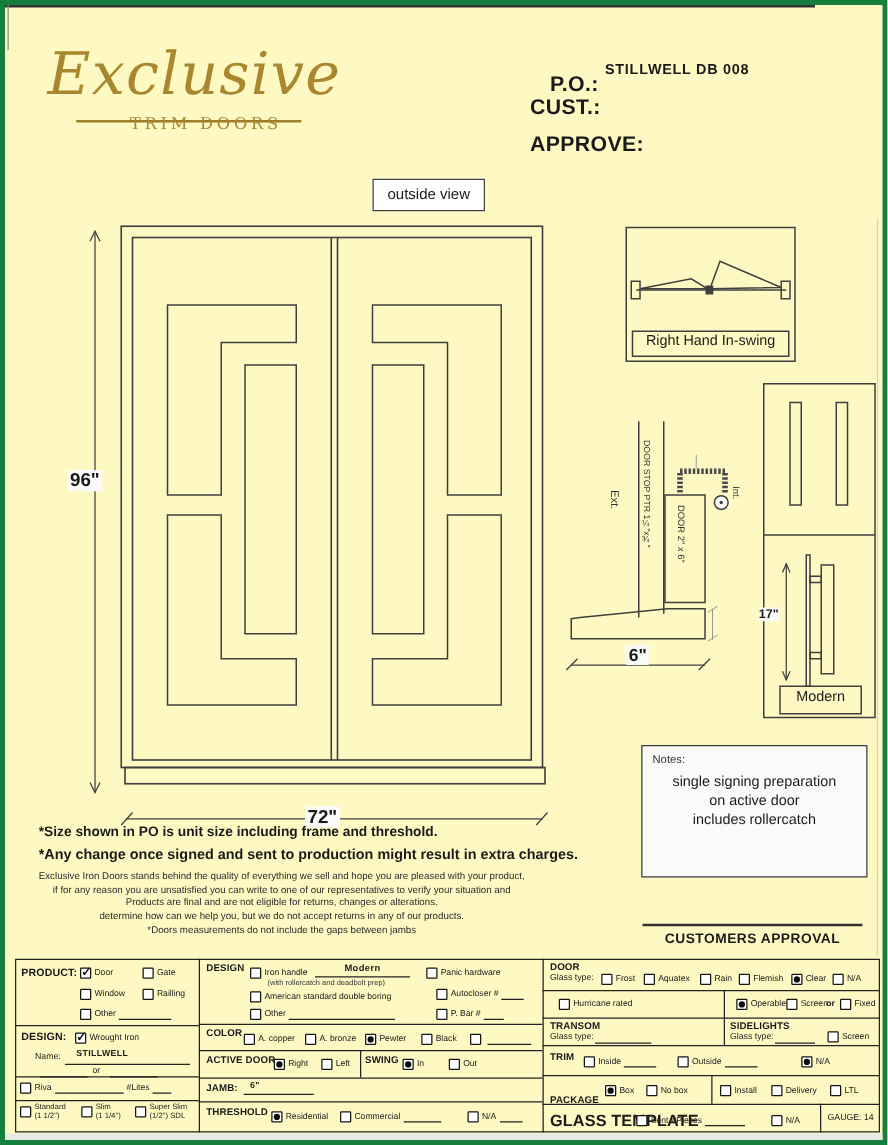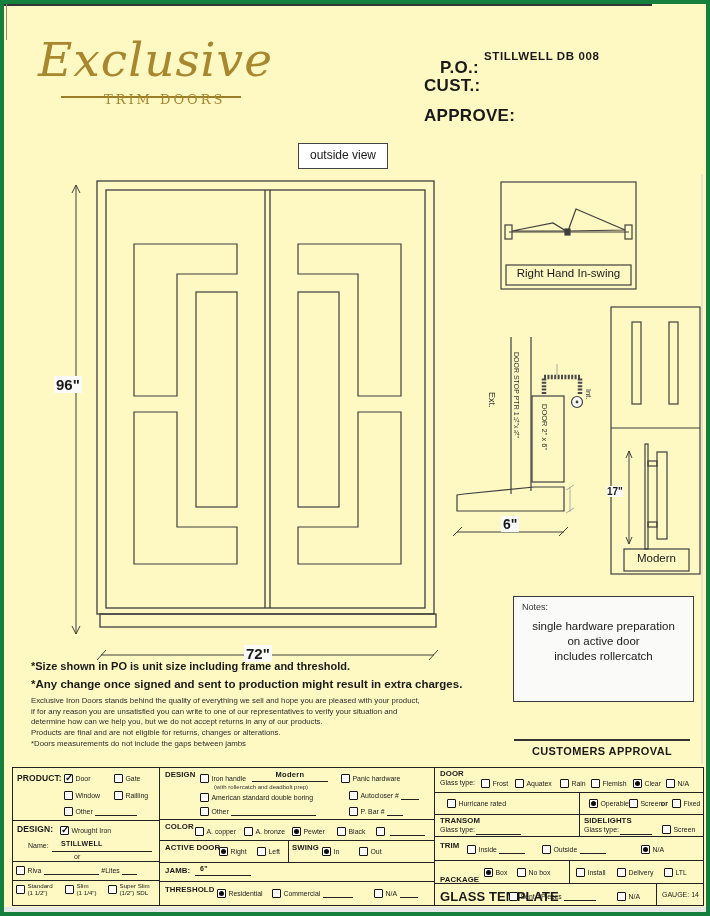--- a/index.html
+++ b/index.html
@@ -13,21 +13,21 @@
   .po-lbl{font-size:17px;font-weight:700;letter-spacing:.3px;}
   .po-val{font-size:11.5px;font-weight:700;letter-spacing:.6px;}
   
   .boxlabel{border:1.2px solid #444;background:#fff;text-align:center;font-size:12px;line-height:22px;}
   .dim{font-weight:700;font-size:15px;background:#fafaf8;padding:0 2px;}
   .vtext{writing-mode:vertical-rl;white-space:nowrap;color:#333;}
   
   .notes-box{border:1.5px solid #3a3a3a;background:#fafaf8;}
   
   .disc-bold{font-size:11px;font-weight:700;white-space:nowrap;}
-  .disc-small{font-size:7.8px;line-height:10.7px;color:#2c2c2c;white-space:nowrap;}
+  .disc-small{font-size:7.8px;line-height:10.7px;color:#2c2c2c;white-space:nowrap;text-align:center;}
   
   .flbl{position:absolute;font-size:7.8px;font-weight:700;white-space:nowrap;letter-spacing:.1px;}
   .opt{position:absolute;display:flex;align-items:center;gap:2.5px;white-space:nowrap;height:11px;}
   .ol{font-size:6.9px;}
   .cb{width:9px;height:9px;border:1.1px solid #161616;background:#fff;flex:0 0 auto;position:relative;border-radius:1px;box-sizing:border-box;}
   .cb[data-state="checked"]::after{content:"\2713";position:absolute;top:-3px;left:0px;font-size:10px;font-weight:700;color:#111;}
   .cb[data-state="filled"]::after{content:"";position:absolute;left:1px;right:1px;top:1px;bottom:1px;background:#0c0c0c;border-radius:50%;}
   .bl{display:inline-block;height:8px;border-bottom:1px solid #222;}
   .hl{position:absolute;background:#222;height:1.2px;}
   .vl{position:absolute;background:#222;width:1.2px;}
@@ -134,36 +134,36 @@
   <div class="abs" style="left:603px;top:482px;font-size:10px;font-weight:700;background:#fafaf8;">17"</div>
   <div class="abs dim" style="left:497px;top:512px;font-size:14px;">6"</div>
   <div class="abs vtext" style="left:483px;top:388px;font-size:9px;">Ext.</div>
   <div class="abs vtext" style="left:580px;top:385px;font-size:7.5px;">Int.</div>
   <div class="abs vtext" style="left:509px;top:348px;font-size:7px;">DOOR STOP PTR 1¼"x¾"</div>
   <div class="abs vtext" style="left:536px;top:400px;font-size:7.5px;">DOOR 2" x 6"</div>
 
   <div class="abs notes-box" style="left:509px;top:592px;width:179px;height:104px;">
     <div class="abs" style="left:8px;top:5px;font-size:9px;color:#333;">Notes:</div>
     <div class="abs" style="left:0;top:22px;width:179px;text-align:center;font-size:11.5px;line-height:15px;">
-      <div>single hardware preparation</div>
+      <div>single signing preparation</div>
       <div>on active door</div>
       <div>includes rollercatch</div>
     </div>
   </div>
 
   <div class="abs" style="left:510px;top:735px;width:176px;height:1.5px;background:#333;"></div>
   <div class="abs" style="left:510px;top:741px;width:176px;text-align:center;font-size:11px;font-weight:600;letter-spacing:.4px;">CUSTOMERS APPROVAL</div>
 
   <div class="abs disc-bold" style="left:27px;top:674px;font-size:11.5px;">*Any change once signed and sent to production might result in extra charges.</div>
   <div class="abs disc-bold" style="left:27px;top:656px;">*Size shown in PO is unit size including frame and threshold.</div>
   <div class="abs" style="left:27px;top:692px;">
     <div class="disc-small">Exclusive Iron Doors stands behind the quality of everything we sell and hope you are pleased with your product,</div>
     <div class="disc-small">if for any reason you are unsatisfied you can write to one of our representatives to verify your situation and</div>
+    <div class="disc-small">Products are final and are not eligible for returns, changes or alterations.</div>
     <div class="disc-small">determine how can we help you, but we do not accept returns in any of our products.</div>
-    <div class="disc-small">Products are final and are not eligible for returns, changes or alterations.</div>
     <div class="disc-small">*Doors measurements do not include the gaps between jambs</div>
   </div>
 
   <div class="abs" style="left:8px;top:763px;width:692px;height:139px;border:1.5px solid #222;box-sizing:border-box;"></div>
 
   <div class="vl" style="left:155px;top:763px;height:139px;"></div>
   <div class="vl" style="left:430px;top:763px;height:139px;"></div>
   <div class="hl" style="left:8px;top:816px;width:147px;"></div>
   <div class="hl" style="left:8px;top:857px;width:147px;"></div>
   <div class="hl" style="left:8px;top:876px;width:147px;"></div>

